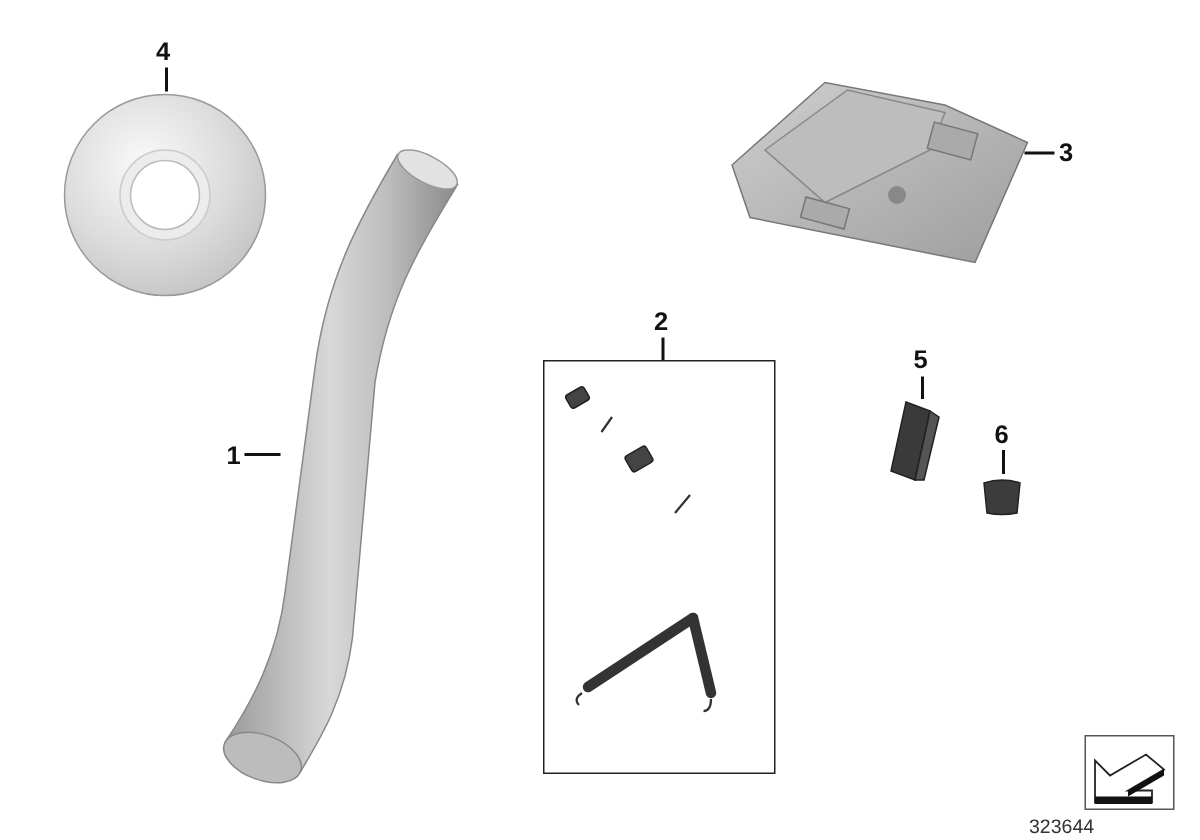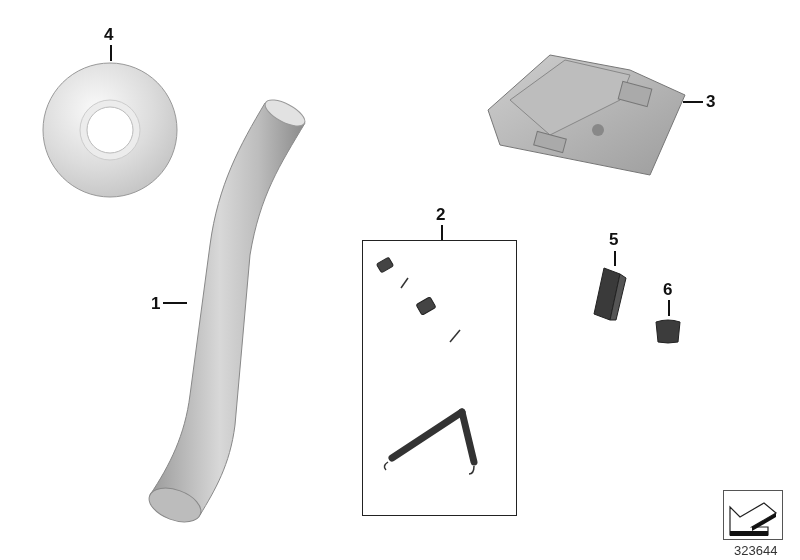--- a/index.html
+++ b/index.html
@@ -2,21 +2,21 @@
 <html><head>
 <meta charset="utf-8">
 <style>
   html,body{margin:0;padding:0;background:#fff;}
   body{width:800px;height:560px;position:relative;overflow:hidden;font-family:"Liberation Sans",sans-serif;}
   .callout{position:absolute;font-weight:bold;font-size:17px;color:#111;line-height:1;}
   .leader{position:absolute;background:#111;}
   .part{position:absolute;}
   .kitbox{position:absolute;left:362px;top:240px;width:155px;height:276px;border:1.5px solid #222;box-sizing:border-box;}
   .ref{position:absolute;left:723px;top:490px;width:60px;height:50px;border:1px solid #555;box-sizing:border-box;background:#fff;}
-  .refnum{position:absolute;left:734px;top:543px;font-size:13px;color:#333;}
+  .refnum{position:absolute;left:686px;top:543px;font-size:13px;color:#333;}
 </style>
 </head>
 <body>
 
 <div class="callout" style="left:104px;top:26px;">4</div>
 <div class="leader" style="left:110px;top:45px;width:1.5px;height:16px;"></div>
 <svg class="part" style="left:40px;top:60px;" width="140" height="140" viewBox="0 0 140 140">
   <defs>
     <radialGradient id="dg" cx="40%" cy="35%" r="70%">
       <stop offset="0" stop-color="#fafafa"></stop>

